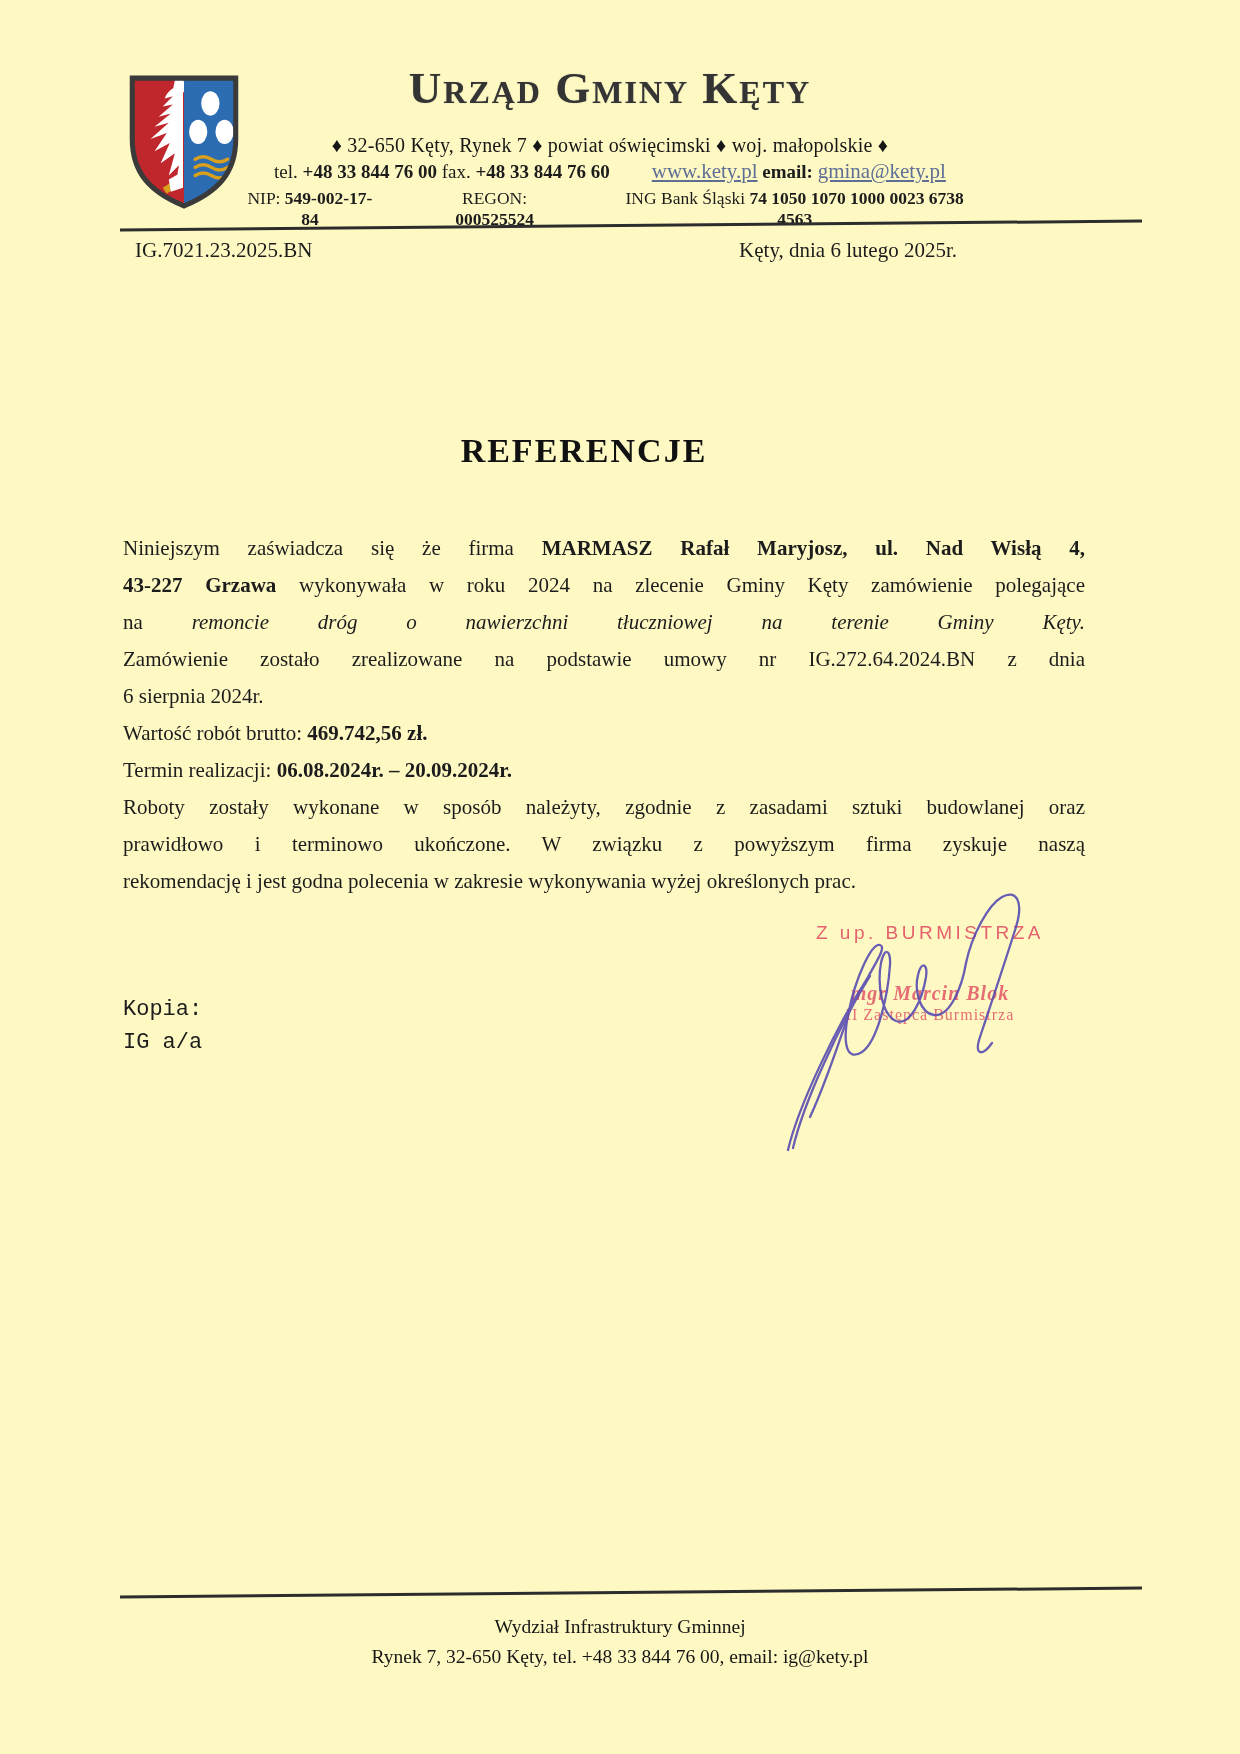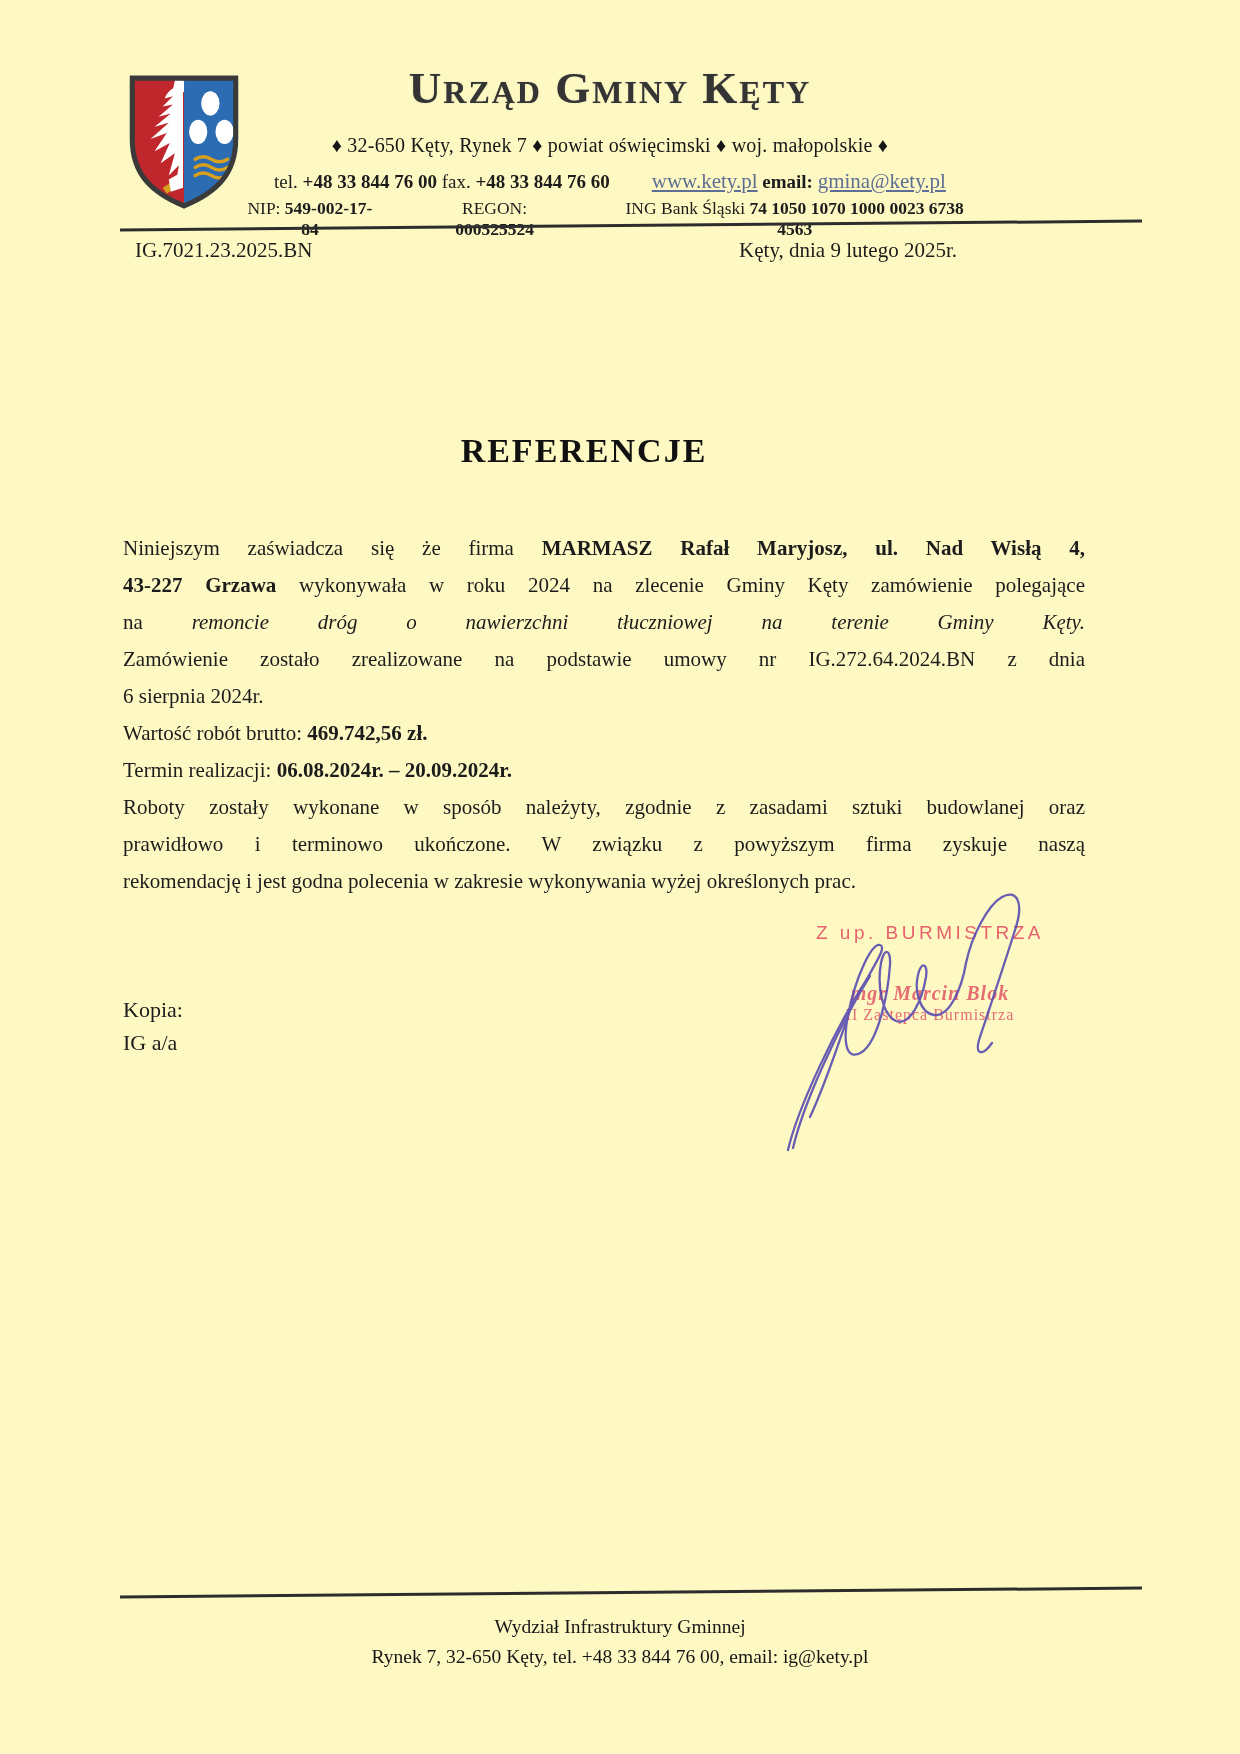--- a/index.html
+++ b/index.html
@@ -14,21 +14,21 @@
   }
   
   .coa{position:absolute;left:122px;top:70px;width:124px;height:142px;}
   .h-text{position:absolute;left:240px;top:62px;width:740px;text-align:center;}
   .org{
     font-size:45px;font-weight:bold;color:#343434;
     font-variant:small-caps;letter-spacing:2px;line-height:52px;
     text-shadow:0 0 1px #55555588;
   }
   .addr{font-size:20px;margin-top:20px;color:#161616;letter-spacing:0.2px;}
-  .h-row{display:flex;justify-content:center;gap:42px;margin-top:12px;font-size:19px;align-items:baseline;}
+  .h-row{display:flex;justify-content:center;gap:42px;margin-top:2px;font-size:19px;align-items:baseline;}
   .h-row b{font-weight:bold;}
   .lnk{color:#5e6e95;text-decoration:underline;font-size:21px;cursor:pointer;}
   .nip-row{font-size:17.5px;margin-top:4px;}
   .rule{position:absolute;left:120px;width:1022px;height:3px;background:#2d2d2d;transform:rotate(-0.5deg);}
   .rule-top{top:224px;}
   .rule-bottom{top:1591px;}
   
   .meta-row{position:absolute;left:123px;top:238px;width:994px;font-size:21px;}
   .refno{position:absolute;left:12px;top:0;}
   .pdate{position:absolute;right:160px;top:0;}
@@ -43,21 +43,21 @@
   .just{text-align:justify;text-align-last:justify;}
   .line b{font-weight:bold;}
   .line i{font-style:italic;}
   
   .stamp{position:absolute;left:775px;top:922px;width:310px;text-align:center;color:#e25566;}
   .stamp-l1{font-family:"Liberation Sans",sans-serif;font-size:19px;letter-spacing:3.5px;opacity:.92;}
   .stamp-l2{font-size:20px;font-style:italic;font-weight:bold;margin-top:38px;letter-spacing:1px;opacity:.85;}
   .stamp-l3{font-size:16px;margin-top:1px;letter-spacing:1px;opacity:.85;}
   .sig{position:absolute;left:640px;top:855px;width:430px;height:310px;pointer-events:none;}
   
-  .copy-note{position:absolute;left:123px;top:993px;font-size:22px;line-height:33px;}
+  .copy-note{position:absolute;left:123px;top:993px;font-size:22px;line-height:33px;font-family:Liberation Mono, monospace;}
   
   .footer-text{position:absolute;left:123px;top:1612px;width:994px;text-align:center;font-size:19.5px;line-height:30px;color:#161616;}
 </style>
 </head>
 <body>
 
 <div class="page">
 
   <div>
 
@@ -106,21 +106,21 @@
         <span><span>REGON: </span><b>000525524</b></span>
         <span><span>ING Bank Śląski </span><b>74 1050 1070 1000 0023 6738 4563</b></span>
       </div>
     </div>
   </div>
 
   <div class="rule rule-top"></div>
 
   <div class="meta-row">
     <span class="refno">IG.7021.23.2025.BN</span>
-    <span class="pdate">Kęty, dnia 9 lutego 2025r.</span>
+    <span class="pdate">Kęty, dnia 6 lutego 2025r.</span>
   </div>
 
   <h1 class="doc-title">REFERENCJE</h1>
 
   <div class="body-text">
     <div class="line just"><span>Niniejszym zaświadcza się że firma </span><b>MARMASZ Rafał Maryjosz, ul. Nad Wisłą 4,</b></div>
     <div class="line just"><b>43-227 Grzawa</b><span> wykonywała w roku 2024 na zlecenie Gminy Kęty zamówienie polegające</span></div>
     <div class="line just"><span>na </span><i>remoncie dróg o nawierzchni tłuczniowej na terenie Gminy Kęty.</i></div>
     <div class="line just"><span>Zamówienie zostało zrealizowane na podstawie umowy nr IG.272.64.2024.BN z dnia</span></div>
     <div class="line"><span>6 sierpnia 2024r.</span></div>

